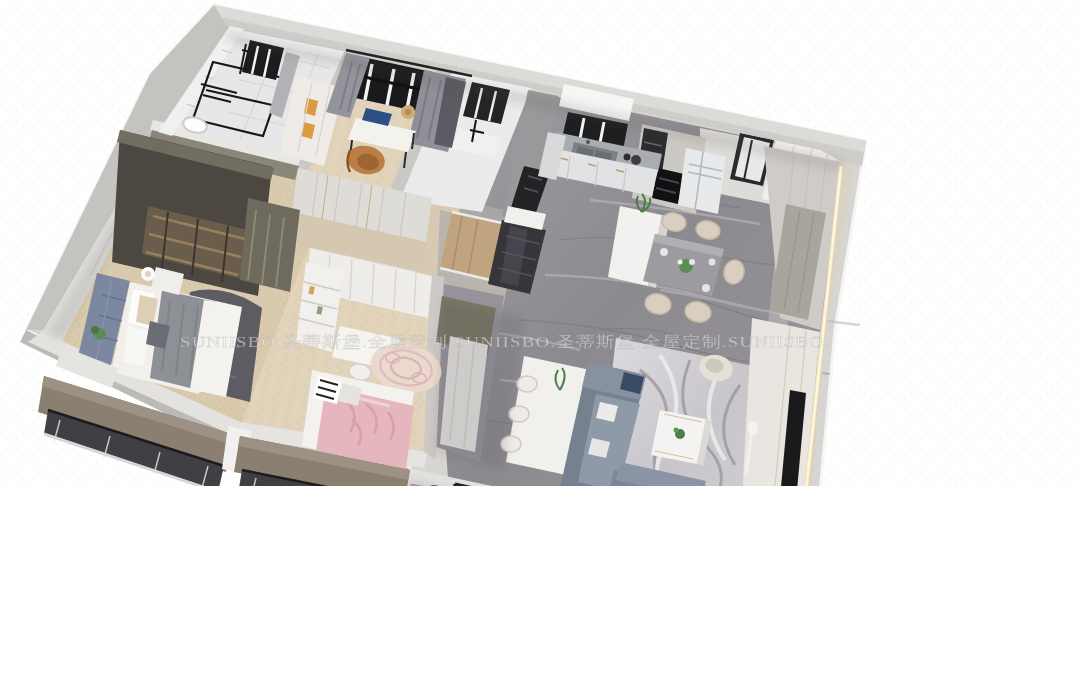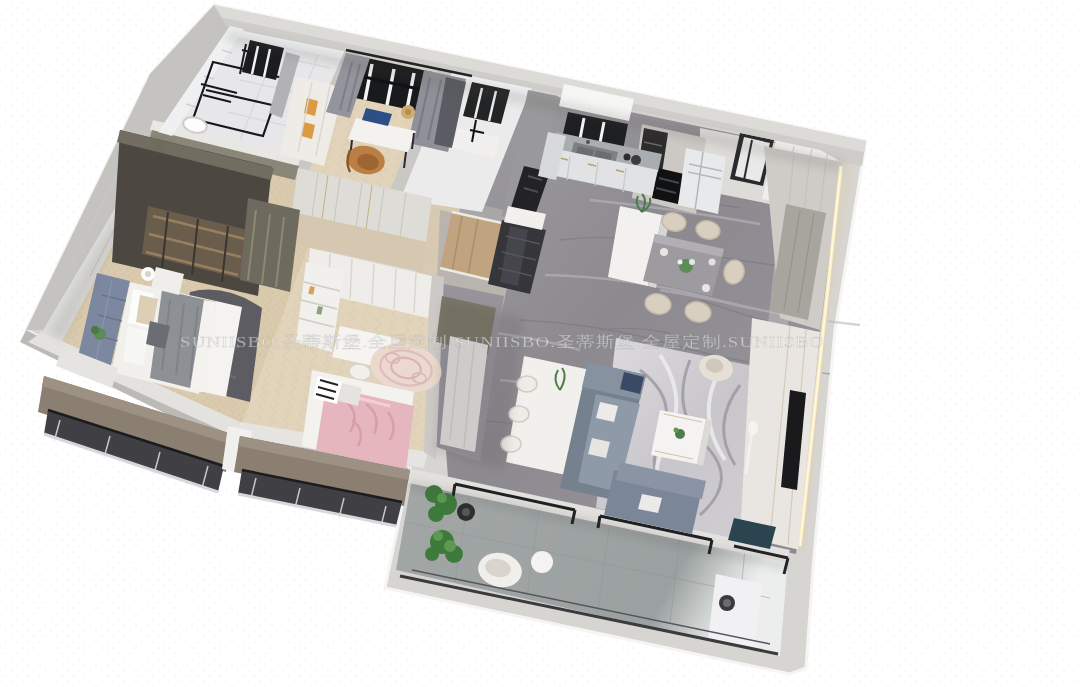--- a/index.html
+++ b/index.html
@@ -1,16 +1,16 @@
 <!DOCTYPE html>
 <html><head>
 <meta charset="utf-8">
 <style>
   html,body{margin:0;padding:0;background:#ffffff;}
-  #stage{width:1080px;height:687px;position:relative;overflow:hidden;
+  #stage{width:1080px;height:486px;position:relative;overflow:hidden;
          font-family:"Liberation Sans",sans-serif;}
 </style>
 </head>
 <body>
 <div id="stage">
 <svg width="1080" height="687" viewBox="0 0 1080 687" xmlns="http://www.w3.org/2000/svg">
 <defs>
   <pattern id="dots" width="8" height="8" patternUnits="userSpaceOnUse" patternTransform="rotate(45)">
     <circle cx="2" cy="2" r="0.9" fill="#e9e9e9"></circle>
   </pattern>

